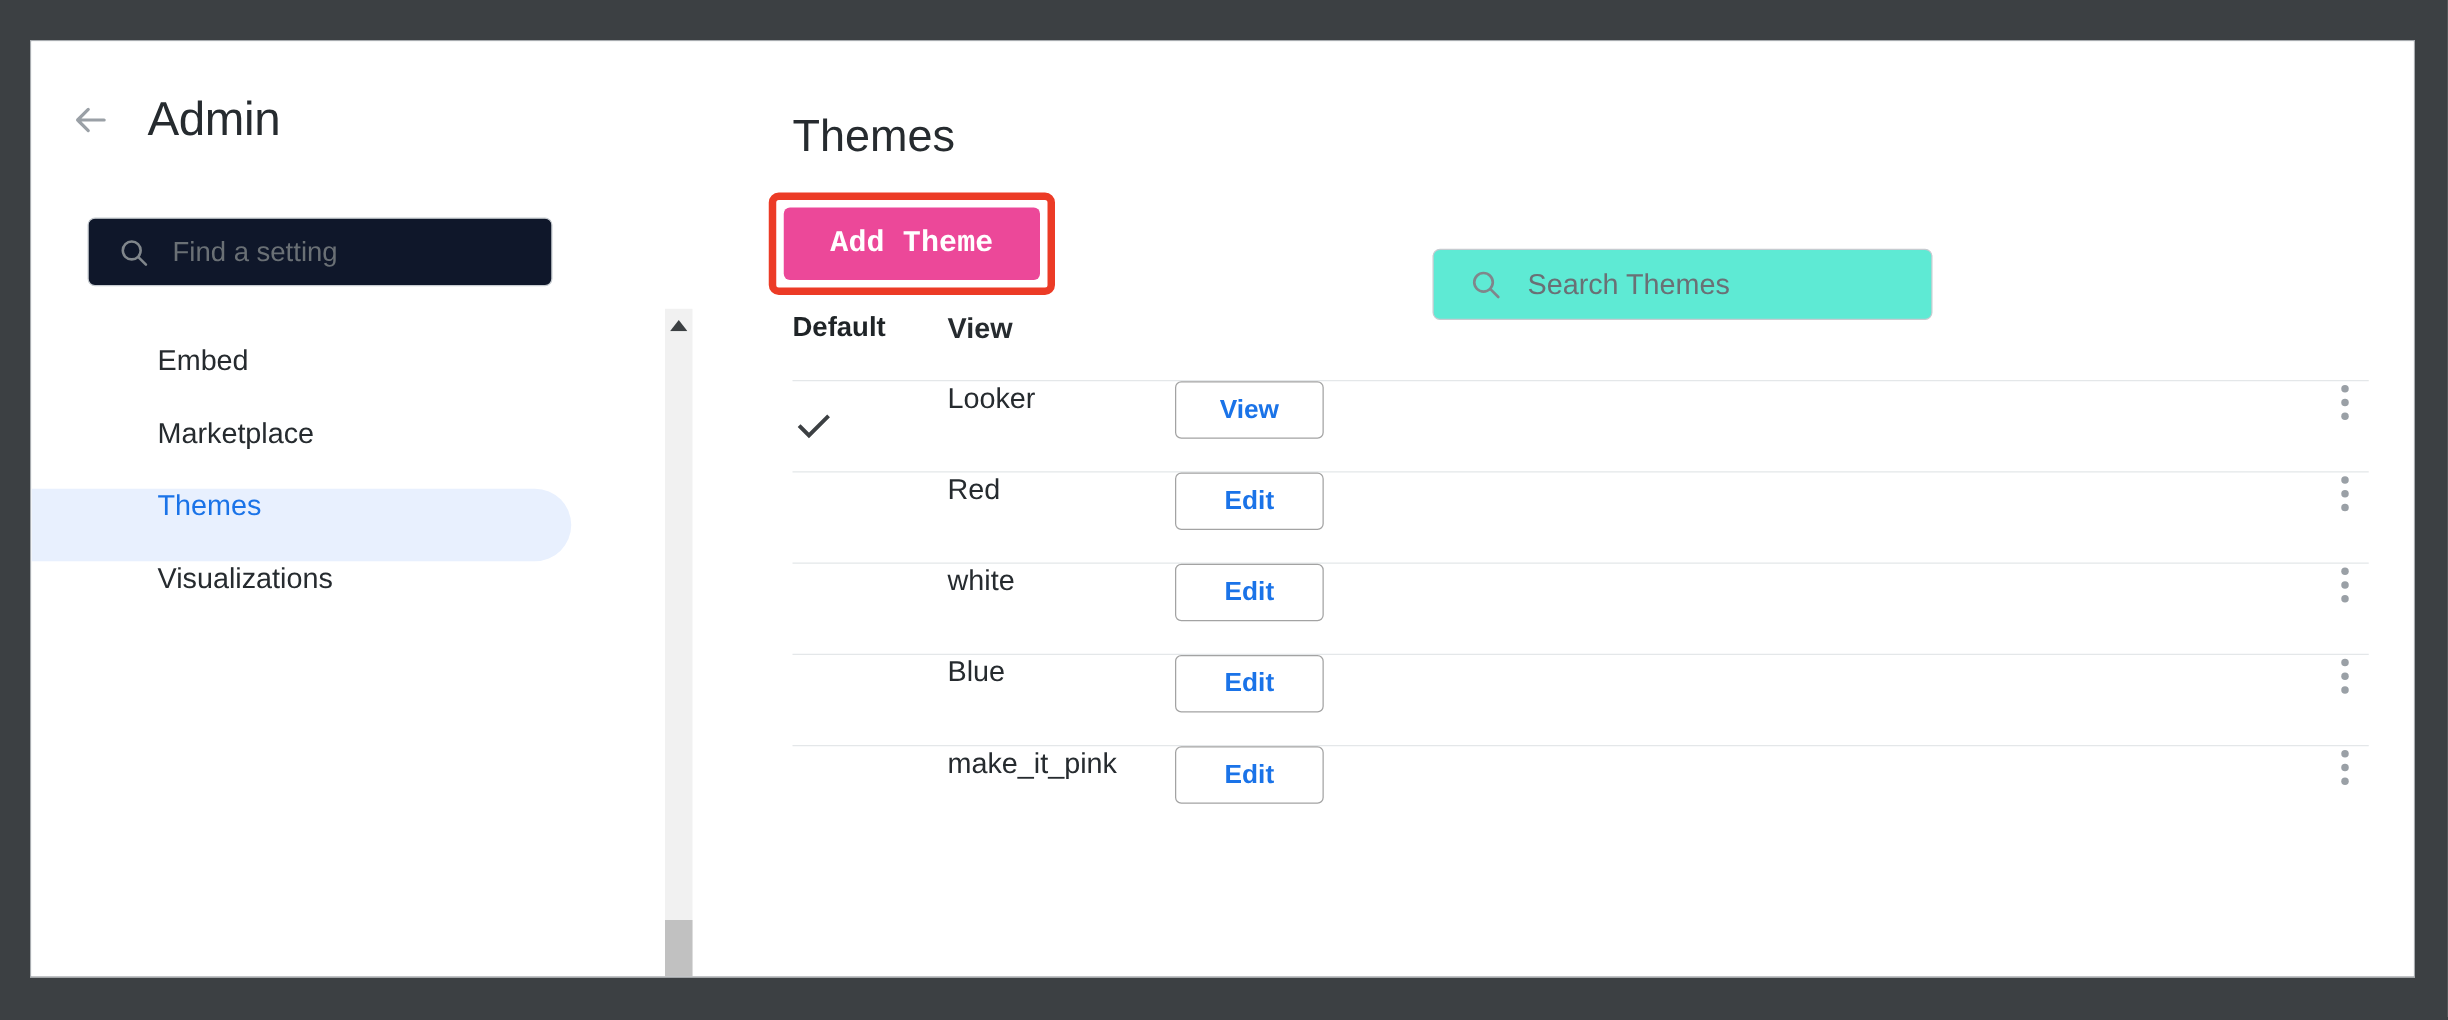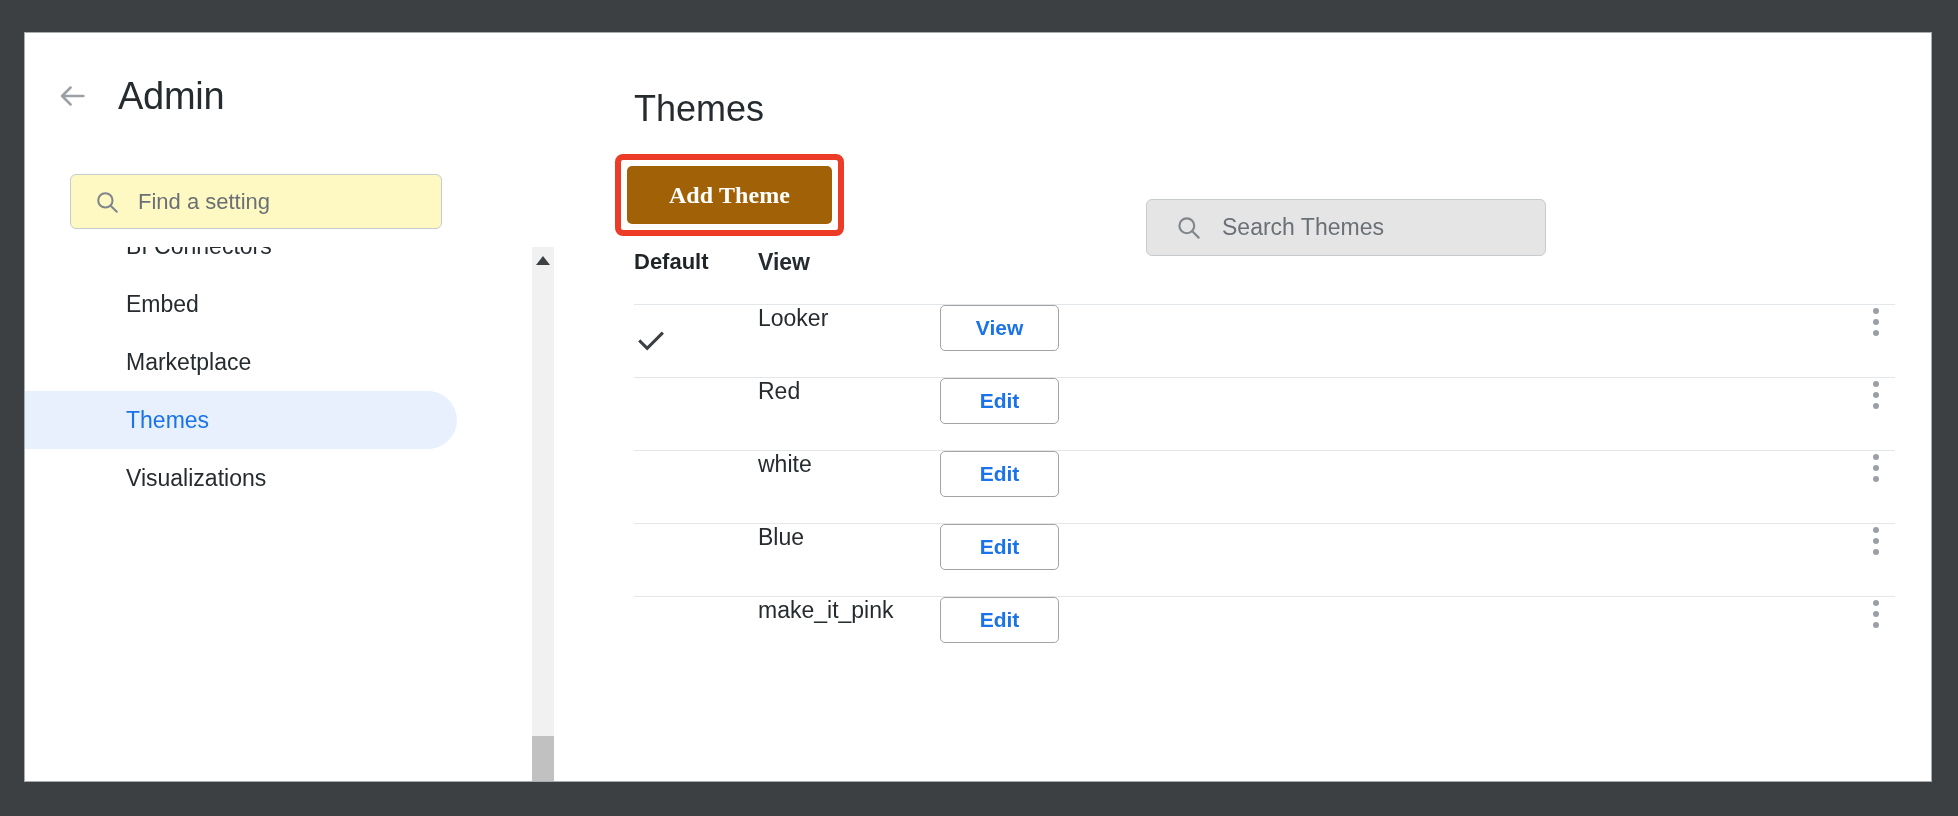--- a/index.html
+++ b/index.html
@@ -78,21 +78,21 @@
     position: absolute;
     left: 45px;
     top: 141px;
     width: 372px;
     height: 55px;
     border: 1px solid #c6cbd0;
     border-radius: 6px;
     box-sizing: border-box;
     display: flex;
     align-items: center;
-    background: #fef9c3;
+    background: #0f172a;
     cursor: text;
   }
   .magnifier {
     flex: none;
     display: block;
   }
   #find-setting-box .magnifier { margin-left: 23px; }
   #find-setting-placeholder {
     margin-left: 18px;
     font-size: 22px;
@@ -104,21 +104,20 @@
     position: absolute;
     left: 0;
     top: 214px;
     width: 500px;
     bottom: 0;
     overflow: hidden;
   }
   .nav-item {
     height: 58px;
     display: flex;
-    align-items: center;
     padding-left: 101px;
     box-sizing: border-box;
     font-size: 23px;
     color: #262b2f;
     cursor: pointer;
     border-radius: 0 40px 40px 0;
     margin-right: 68px;
   }
   .nav-item.active {
     background: #e8f0fe;
@@ -198,45 +197,45 @@
     width: 229px;
     height: 82px;
     border: 6px solid #ec3b26;
     border-radius: 8px;
     box-sizing: border-box;
     padding: 6px;
   }
   #add-theme-button {
     width: 100%;
     height: 100%;
-    background: #a16207;
+    background: #ec4899;
     border: none;
     border-radius: 5px;
     color: #ffffff;
-    font-family: Liberation Serif, serif;
+    font-family: Liberation Mono, monospace;
     font-size: 24px;
     font-weight: bold;
     letter-spacing: 0.1px;
     cursor: pointer;
     padding: 15px;
   }
 
   
   #search-themes-box {
     position: absolute;
     left: 586px;
     top: 166px;
     width: 400px;
     height: 57px;
     border: 1px solid #c6cbd0;
     border-radius: 6px;
     box-sizing: border-box;
     display: flex;
     align-items: center;
-    background: #e5e5e5;
+    background: #5eead4;
     cursor: text;
   }
   #search-themes-box .magnifier { margin-left: 28px; }
   #search-themes-placeholder {
     margin-left: 20px;
     font-size: 23px;
     color: #6a7075;
   }
 
   

